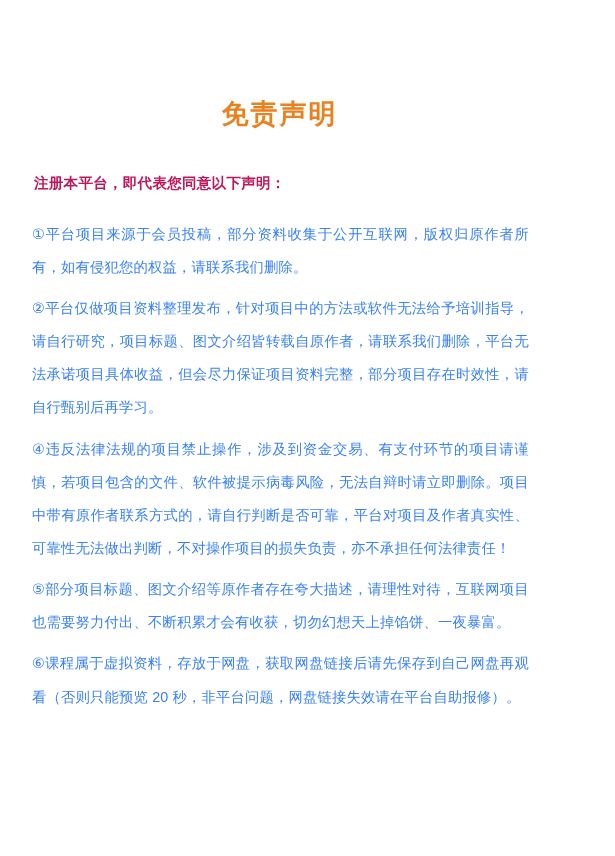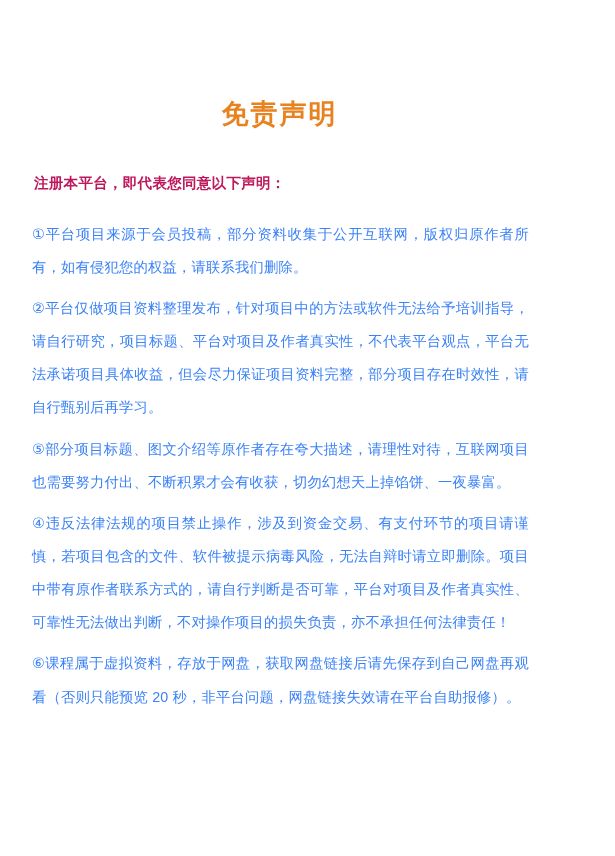--- a/index.html
+++ b/index.html
@@ -54,18 +54,18 @@
 </head>
 <body>
 
 <div class="page">
 
   <h1 class="doc-title">免责声明</h1>
 
   <p class="intro-line">注册本平台，即代表您同意以下声明：</p>
 
   <p class="clause">①平台项目来源于会员投稿，部分资料收集于公开互联网，版权归原作者所有，如有侵犯您的权益，请联系我们删除。</p>
-  <p class="clause">②平台仅做项目资料整理发布，针对项目中的方法或软件无法给予培训指导，请自行研究，项目标题、平台对项目及作者真实性，不代表平台观点，平台无法承诺项目具体收益，但会尽力保证项目资料完整，部分项目存在时效性，请自行甄别后再学习。</p>
+  <p class="clause">②平台仅做项目资料整理发布，针对项目中的方法或软件无法给予培训指导，请自行研究，项目标题、图文介绍皆转载自原作者，请联系我们删除，平台无法承诺项目具体收益，但会尽力保证项目资料完整，部分项目存在时效性，请自行甄别后再学习。</p>
+  <p class="clause">④违反法律法规的项目禁止操作，涉及到资金交易、有支付环节的项目请谨慎，若项目包含的文件、软件被提示病毒风险，无法自辩时请立即删除。项目中带有原作者联系方式的，请自行判断是否可靠，平台对项目及作者真实性、可靠性无法做出判断，不对操作项目的损失负责，亦不承担任何法律责任！</p>
   <p class="clause">⑤部分项目标题、图文介绍等原作者存在夸大描述，请理性对待，互联网项目也需要努力付出、不断积累才会有收获，切勿幻想天上掉馅饼、一夜暴富。</p>
-  <p class="clause">④违反法律法规的项目禁止操作，涉及到资金交易、有支付环节的项目请谨慎，若项目包含的文件、软件被提示病毒风险，无法自辩时请立即删除。项目中带有原作者联系方式的，请自行判断是否可靠，平台对项目及作者真实性、可靠性无法做出判断，不对操作项目的损失负责，亦不承担任何法律责任！</p>
   <p class="clause">⑥课程属于虚拟资料，存放于网盘，获取网盘链接后请先保存到自己网盘再观看（否则只能预览 20 秒，非平台问题，网盘链接失效请在平台自助报修）。</p>
 
 </div>
 
 </body></html>

